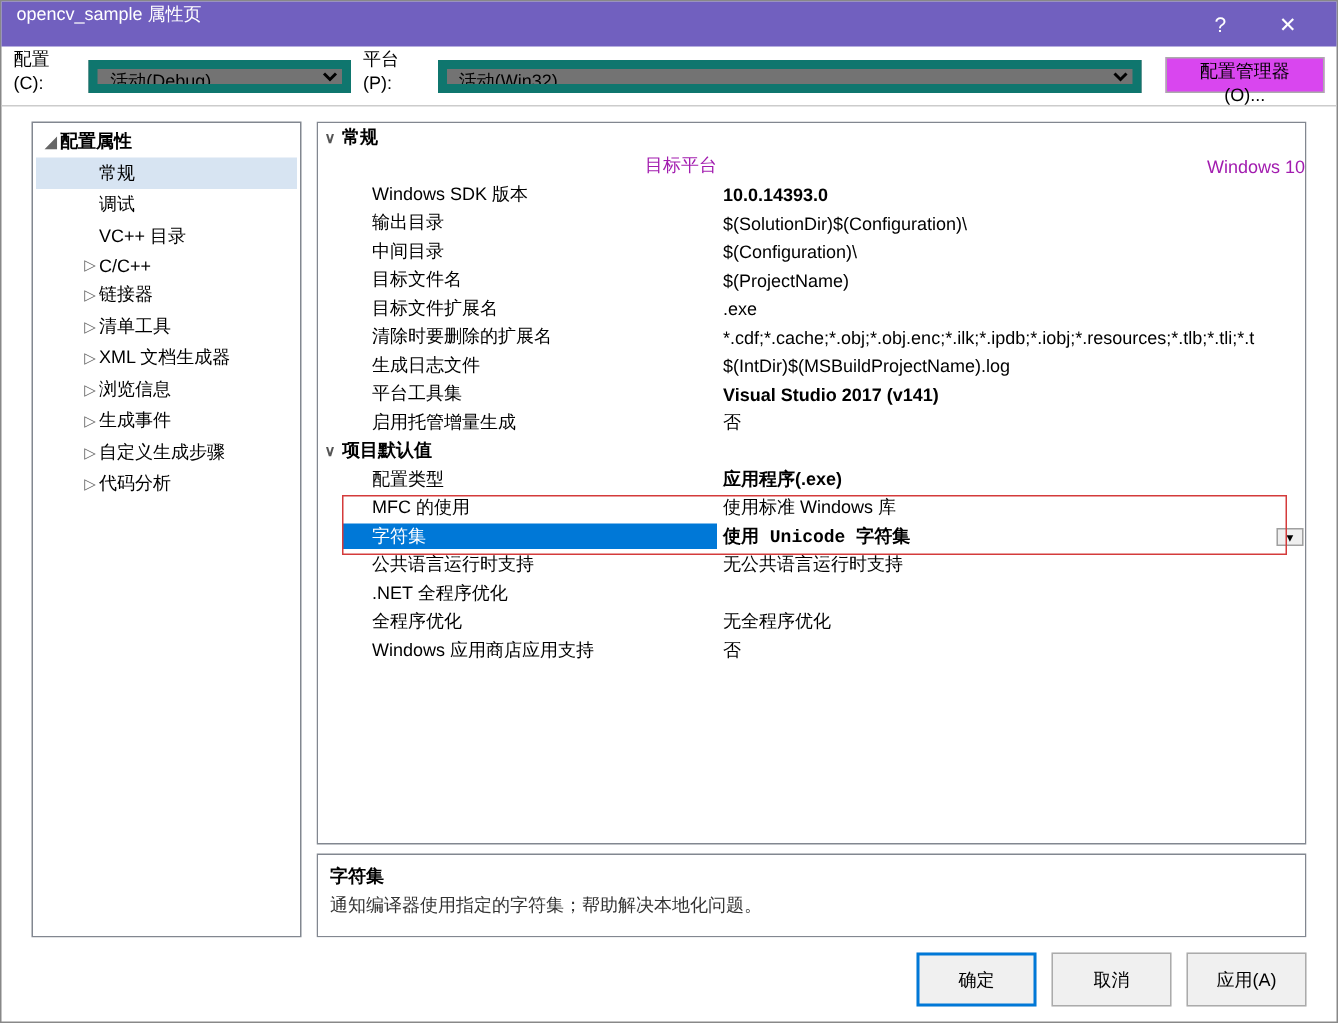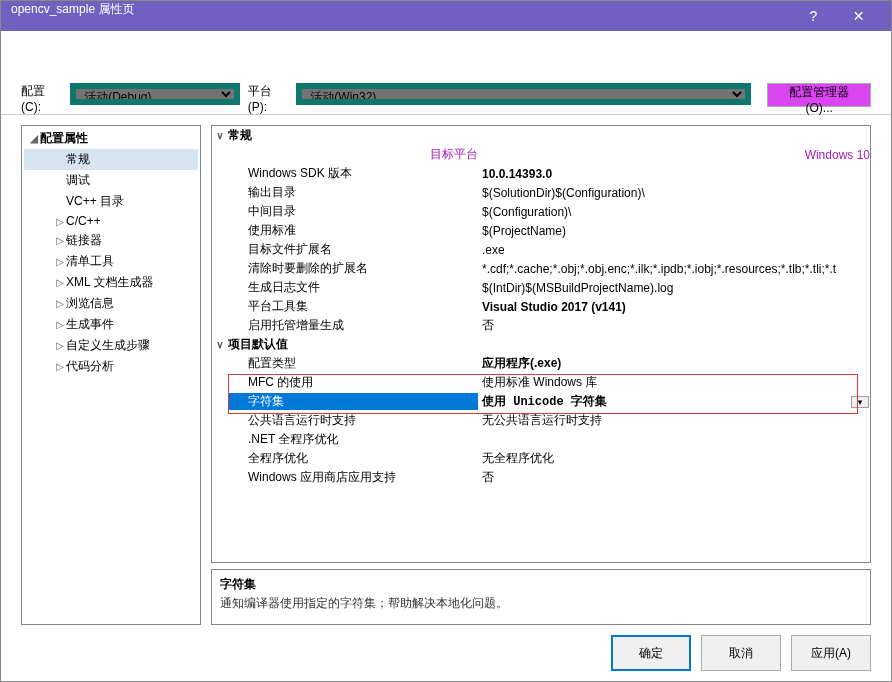--- a/index.html
+++ b/index.html
@@ -2,21 +2,21 @@
 <html><head>
 <meta charset="utf-8">
 <style>
 * { box-sizing: border-box; margin: 0; padding: 0; font-family: "Microsoft YaHei", "Segoe UI", sans-serif; font-size: 12px; }
 body { background: #f0f0f0; overflow: hidden; }
 .window { width: 892px; height: 682px; background: #fff; display: flex; flex-direction: column; border: 1px solid #888; }
 .titlebar { height: 30px; background: #7160BF; color: #fff; display: flex; padding: 0 10px; }
 .titlebar-text { flex: 1; font-size: 12px; }
 .titlebar-btns { display: flex; gap: 0; }
 .titlebar-btn { width: 45px; height: 30px; display: flex; align-items: center; justify-content: center; color: #fff; font-size: 14px; cursor: pointer; }
-.toolbar { height: 40px; display: flex; align-items: flex-start; padding: 8px 20px; gap: 8px; border-bottom: 1px solid #ccc; margin-top: 44px; }
+.toolbar { height: 40px; display: flex; align-items: flex-end; padding: 8px 8px; gap: 8px; border-bottom: 1px solid #ccc; }
 .toolbar-label { font-size: 12px; }
 .toolbar-select { height: 22px; border: 6px solid #0f766e; padding: 0 4px; font-size: 12px; background: #737373; }
 .toolbar-select.config { width: 180px; }
 .toolbar-select.platform { width: 485px; }
 .toolbar-spacer { flex: 1; }
 .toolbar-button { height: 24px; padding: 0 10px; border: 1px solid #ababab; background: #d946ef; font-size: 12px; }
 .body-area { flex: 1; display: flex; padding: 10px 20px 0 20px; gap: 10px; overflow: hidden; }
 .tree-panel { width: 180px; border: 1px solid #828790; background: #fff; overflow: auto; padding: 2px; }
 .tree-item { padding: 2px 4px; display: flex; align-items: center; font-size: 12px; cursor: pointer; white-space: nowrap; }
 .tree-item .expander { width: 12px; display: inline-block; text-align: center; color: #666; font-size: 10px; }
@@ -146,21 +146,21 @@
             <span class="name child">输出目录</span>
             <span class="value">$(SolutionDir)$(Configuration)\</span>
           </div>
           <div class="prop-row">
             <span class="exp"></span>
             <span class="name child">中间目录</span>
             <span class="value">$(Configuration)\</span>
           </div>
           <div class="prop-row">
             <span class="exp"></span>
-            <span class="name child">使用标准</span>
+            <span class="name child">目标文件名</span>
             <span class="value">$(ProjectName)</span>
           </div>
           <div class="prop-row">
             <span class="exp"></span>
             <span class="name child">目标文件扩展名</span>
             <span class="value">.exe</span>
           </div>
           <div class="prop-row">
             <span class="exp"></span>
             <span class="name child">清除时要删除的扩展名</span>

